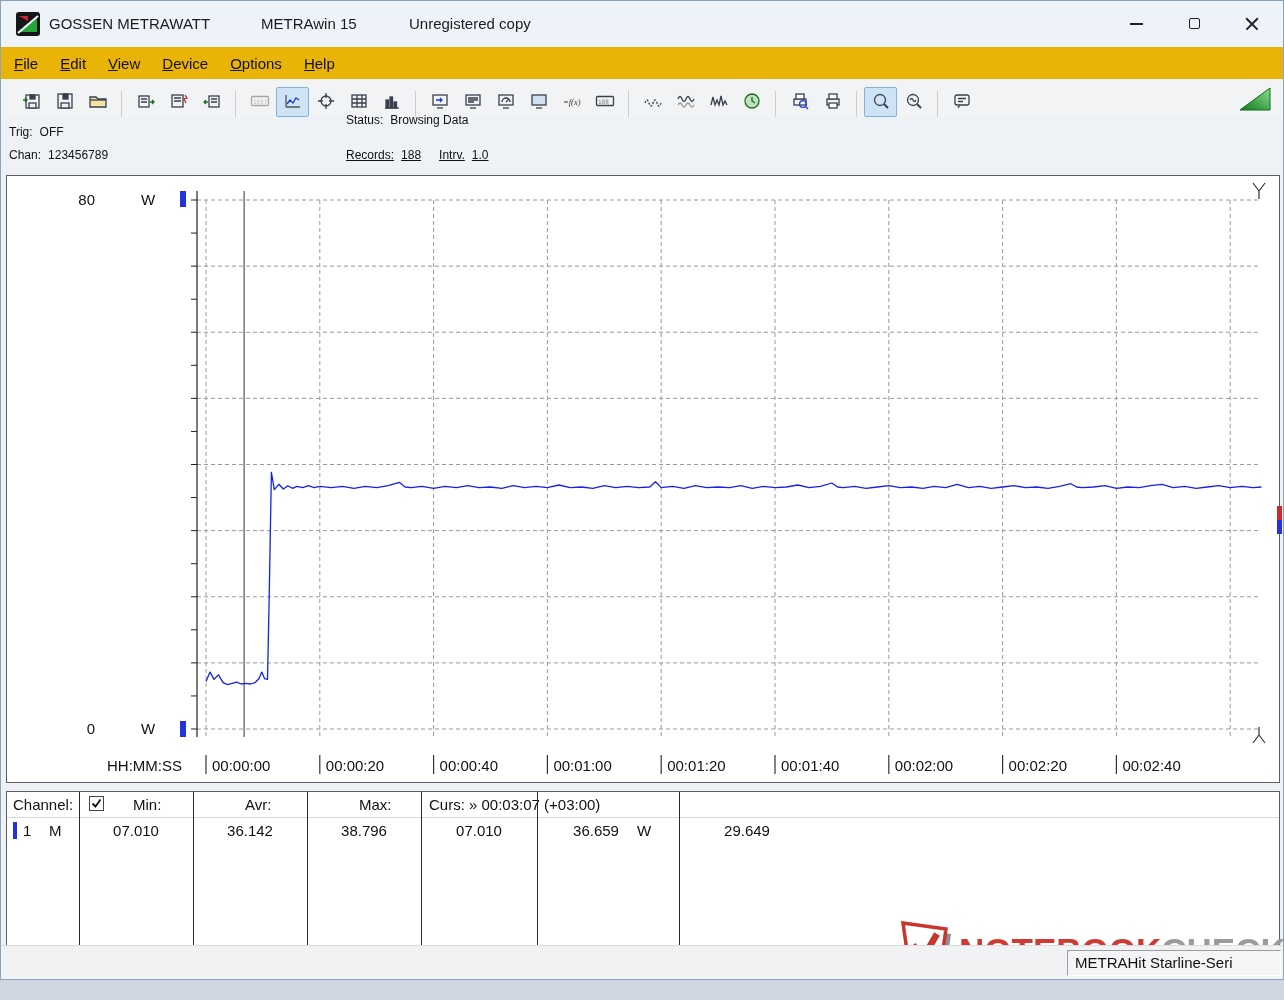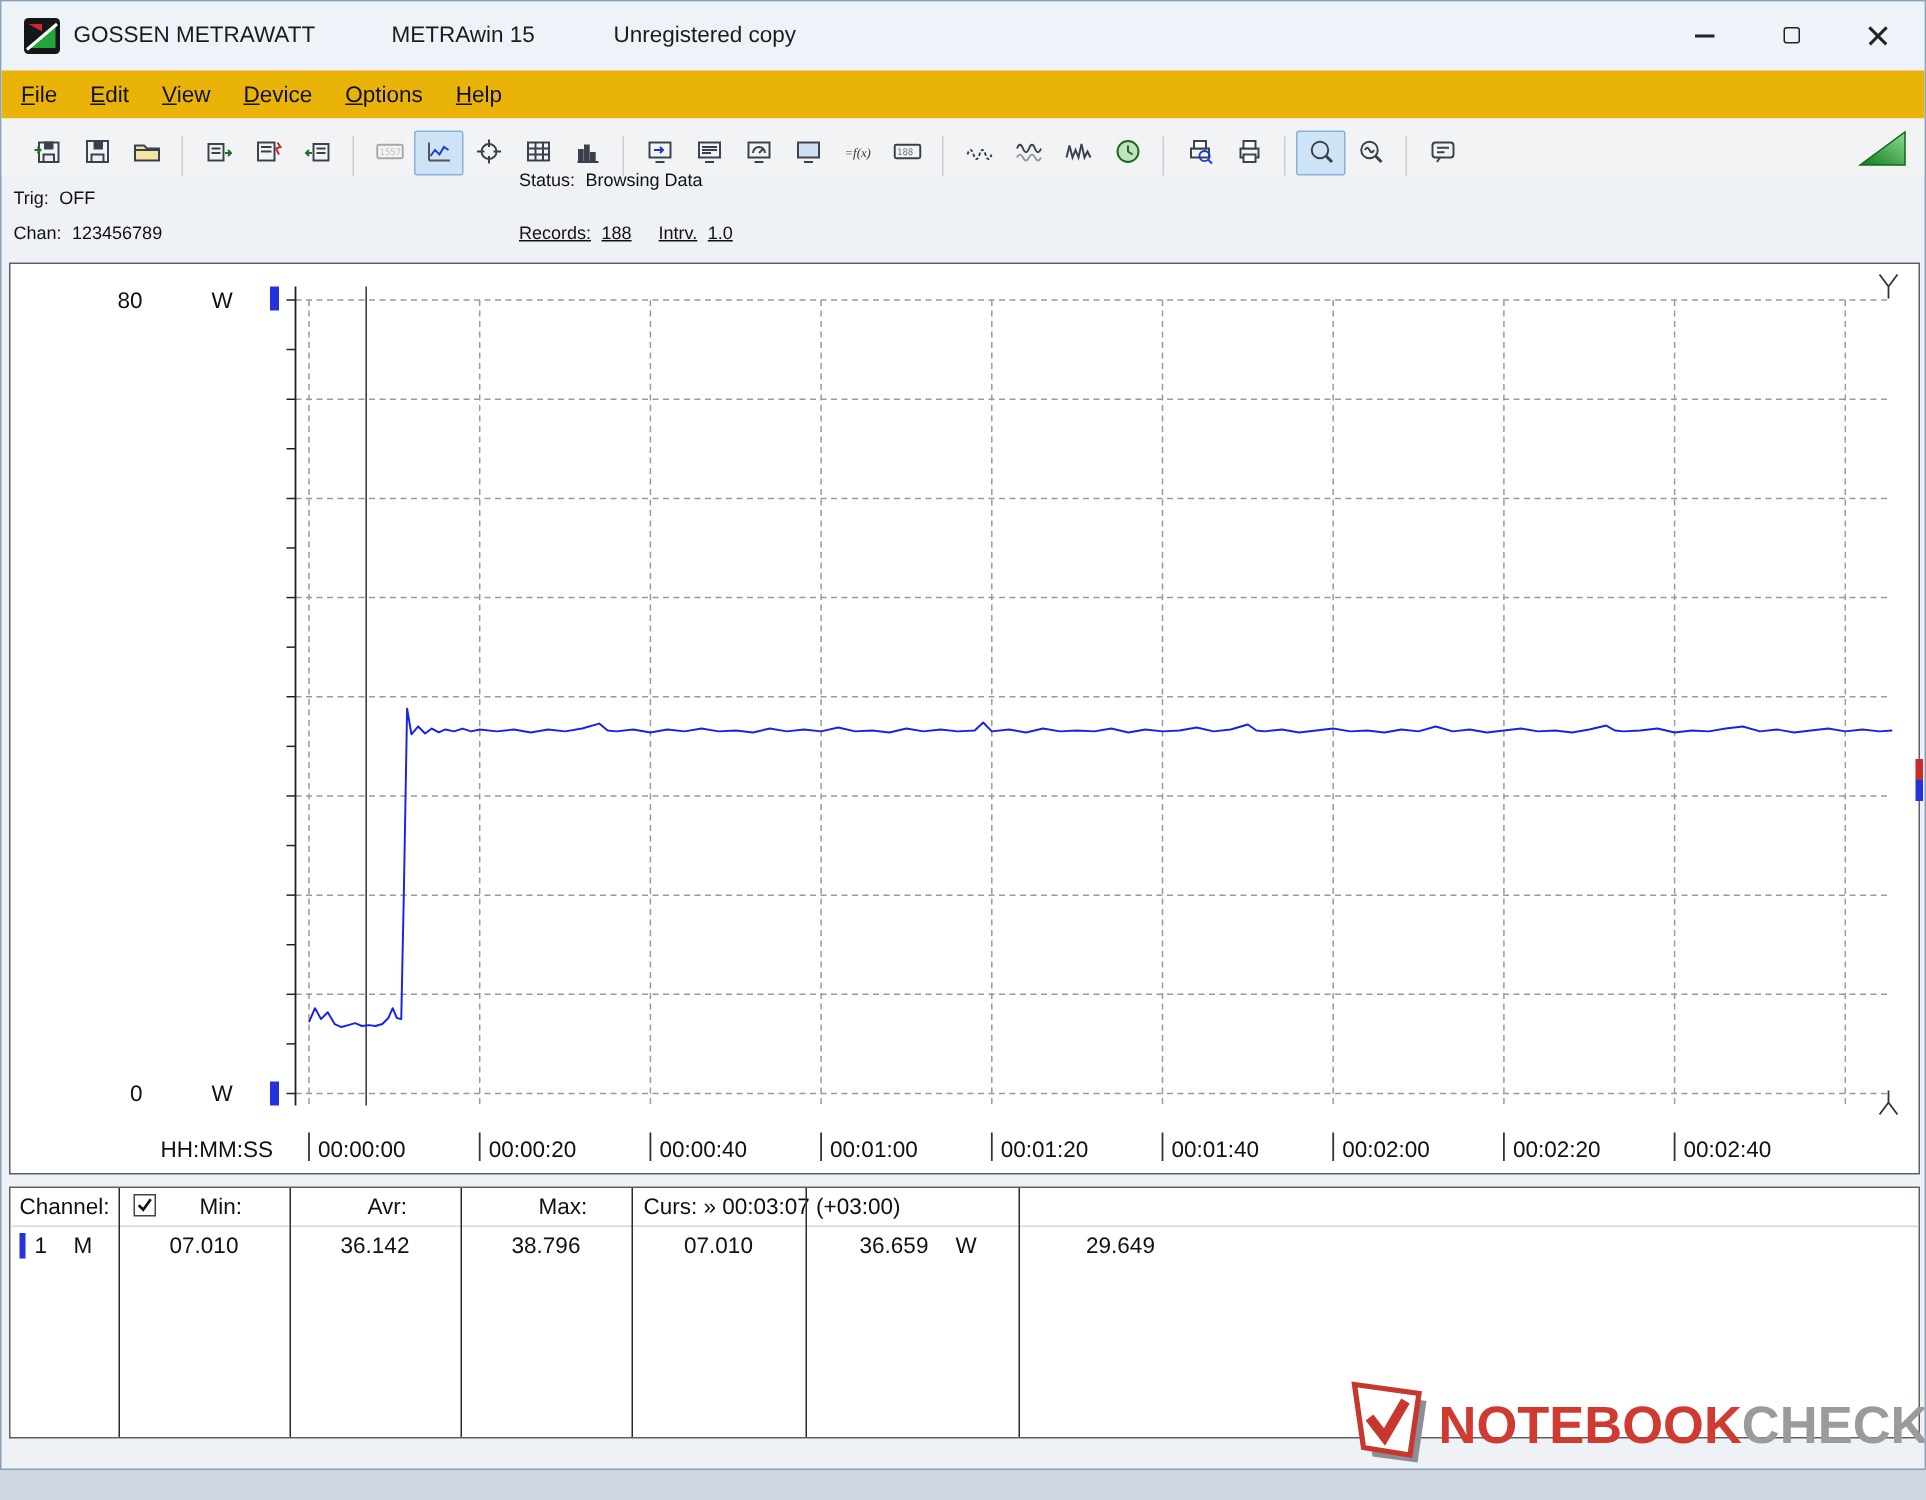--- a/index.html
+++ b/index.html
@@ -440,14 +440,17 @@
     <span class="wm-text">
       <span class="wm-red">NOTEBOOK</span><span class="wm-gray">CHECK</span>
     </span>
   </div>
 
   <div class="edge-marker">
     <div style="background:#cc2a2a;"></div>
     <div style="background:#2233dd;"></div>
   </div>
 
+  <div class="statusbar">
+    <div class="device-box">METRAHit Starline-Seri</div>
+  </div>
 
 </div>
 
 </body></html>

